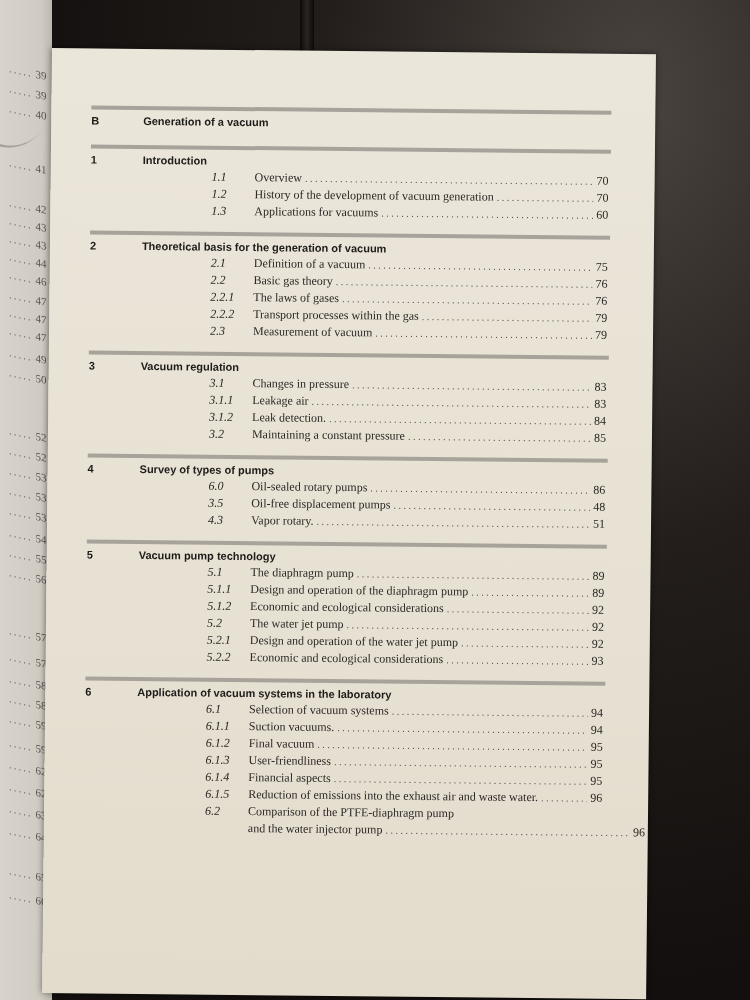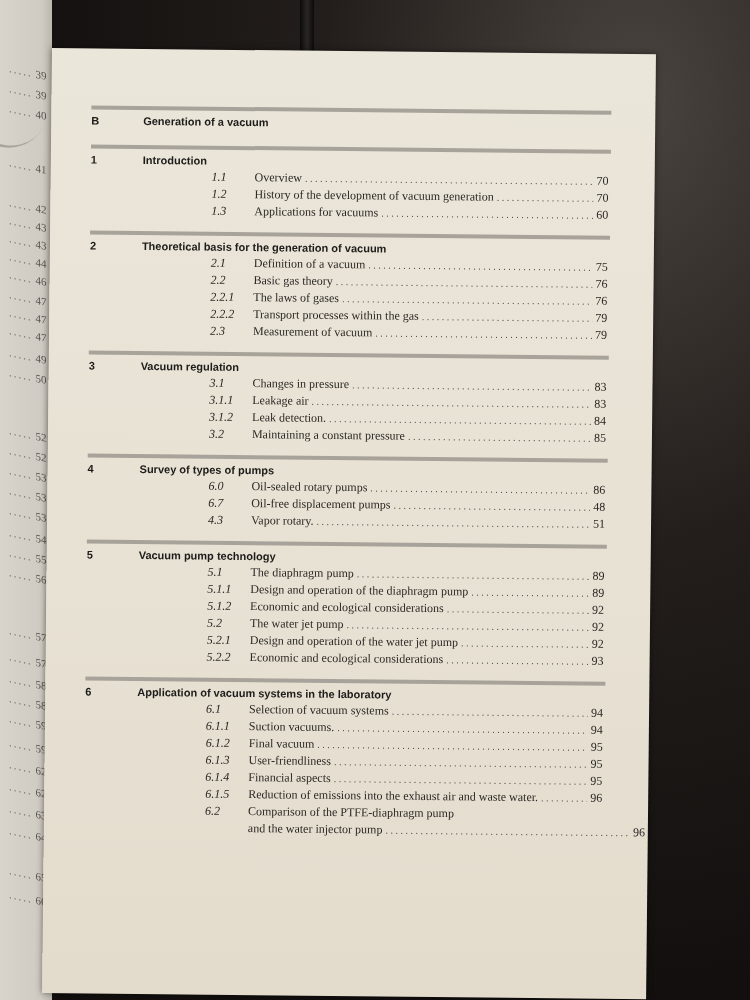--- a/index.html
+++ b/index.html
@@ -229,21 +229,21 @@
           <span>Survey of types of pumps</span>
         </div>
         <div class="entries">
           <div class="entry">
             <span class="num">6.0</span>
             <span class="title">Oil-sealed rotary pumps</span>
             <span class="dots"></span>
             <span class="pg">86</span>
           </div>
           <div class="entry">
-            <span class="num">6.7</span>
+            <span class="num">3.5</span>
             <span class="title">Oil-free displacement pumps</span>
             <span class="dots"></span>
             <span class="pg">48</span>
           </div>
           <div class="entry">
             <span class="num">4.3</span>
             <span class="title">Vapor rotary.</span>
             <span class="dots"></span>
             <span class="pg">51</span>
           </div>

